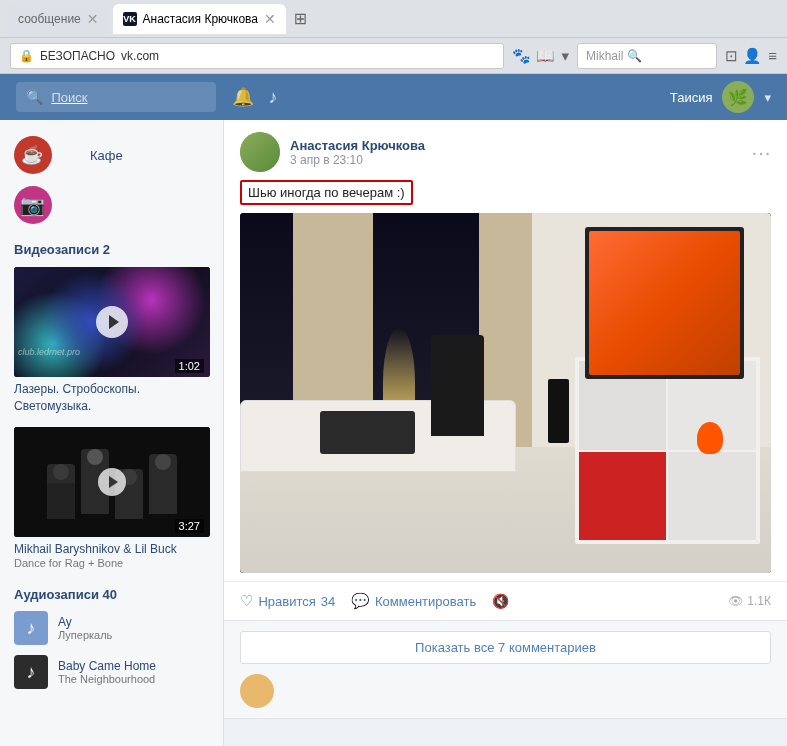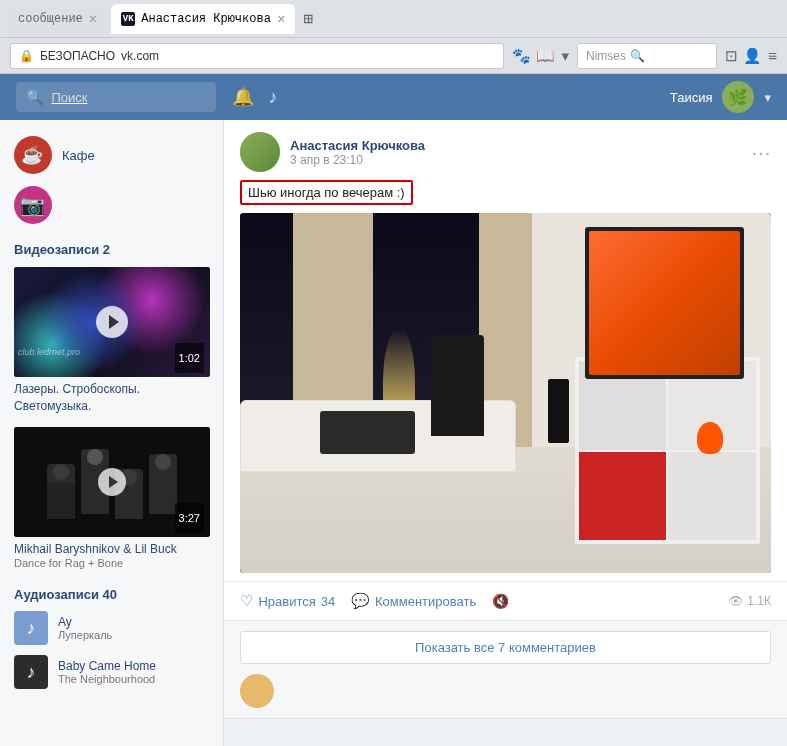--- a/index.html
+++ b/index.html
@@ -1,19 +1,19 @@
 <!DOCTYPE html>
 <html><head>
   <meta charset="utf-8">
   <style>
     * { margin: 0; padding: 0; box-sizing: border-box; }
     body { font-family: Arial, sans-serif; font-size: 13px; background: #e6e9eb; width: 787px; min-height: 746px; overflow: hidden; }
 
     
-    .browser-chrome { background: #dee1e6; height: 38px; display: flex; align-items: center; padding: 0 8px; gap: 4px; border-bottom: 1px solid #c8c8c8; font-family: Liberation Mono, monospace; }
+    .browser-chrome { background: #dee1e6; height: 38px; display: flex; align-items: center; padding: 0 8px; gap: 4px; border-bottom: 1px solid #c8c8c8; }
     .tab { display: flex; align-items: center; background: #f1f3f4; border-radius: 6px 6px 0 0; padding: 6px 10px; font-size: 12px; gap: 6px; height: 30px; }
     .tab.inactive { background: #dde1e7; color: #666; }
     .tab.active { background: #fff; }
     .tab-close { color: #999; font-size: 14px; cursor: pointer; }
     .tab-icon { width: 14px; height: 14px; background: #0f172a; border-radius: 2px; display: flex; align-items: center; justify-content: center; color: white; font-size: 9px; font-weight: bold; }
     .grid-icon { color: #666; font-size: 16px; margin-left: 4px; }
 
     
     .address-bar { background: #dee1e6; height: 36px; display: flex; align-items: center; padding: 0 10px; gap: 8px; border-bottom: 1px solid #c8c8c8; }
     .address-box { flex: 1; display: flex; align-items: center; background: white; border: 1px solid #c8c8c8; border-radius: 3px; height: 26px; padding: 0 8px; gap: 6px; font-size: 12px; }
@@ -32,33 +32,33 @@
     .header-right { margin-left: auto; display: flex; align-items: center; gap: 10px; color: white; font-size: 13px; }
     .avatar-circle { width: 32px; height: 32px; border-radius: 50%; background: #8aad5a; display: flex; align-items: center; justify-content: center; overflow: hidden; }
 
     
     .main-layout { display: flex; height: calc(746px - 38px - 36px - 46px); overflow: hidden; }
 
     
     .sidebar { width: 224px; background: #f5f7f9; border-right: 1px solid #dce1e7; overflow-y: auto; padding: 10px 0; flex-shrink: 0; }
     .sidebar-item { display: flex; align-items: center; gap: 10px; padding: 6px 14px; cursor: pointer; }
     .sidebar-avatar { width: 38px; height: 38px; border-radius: 50%; flex-shrink: 0; overflow: hidden; }
-    .sidebar-text { font-size: 12px; }
+    .sidebar-text { font-size: 12px; margin-left: 28px; }
     .sidebar-text .name { color: #2c4a76; font-size: 13px; }
     .sidebar-text .sub { color: #777; font-size: 11px; }
 
     .section-header { padding: 12px 14px 4px; color: #2c4a76; font-size: 13px; font-weight: bold; }
 
     
     .video-item { padding: 6px 14px; cursor: pointer; }
     .video-thumb { width: 196px; height: 110px; background: #1a1a2e; border-radius: 3px; position: relative; display: flex; align-items: center; justify-content: center; overflow: hidden; }
     .video-thumb-bg { position: absolute; inset: 0; background: linear-gradient(135deg, #1a1a3e 0%, #0d0d1a 50%, #2a1a3e 100%); }
     .play-btn { width: 32px; height: 32px; background: rgba(255,255,255,0.8); border-radius: 50%; display: flex; align-items: center; justify-content: center; position: relative; z-index: 2; }
     .play-btn::after { content: ''; border-left: 10px solid #333; border-top: 7px solid transparent; border-bottom: 7px solid transparent; margin-left: 3px; }
-    .video-duration { position: absolute; bottom: 4px; right: 6px; color: white; font-size: 11px; background: rgba(0,0,0,0.6); padding: 9px 4px; border-radius: 0; z-index: 2; }
+    .video-duration { position: absolute; bottom: 4px; right: 6px; color: white; font-size: 11px; background: rgba(0,0,0,0.6); padding: 1px 4px; border-radius: 0; z-index: 2; }
     .video-watermark { position: absolute; bottom: 20px; left: 4px; color: rgba(255,255,255,0.5); font-size: 9px; z-index: 2; font-style: italic; }
     .video-title { font-size: 12px; color: #2c4a76; margin-top: 4px; line-height: 1.4; }
     .video-title2 { font-size: 11px; color: #777; }
 
     
     .audio-item { display: flex; align-items: center; gap: 10px; padding: 5px 14px; cursor: pointer; }
     .audio-icon { width: 34px; height: 34px; border-radius: 4px; background: #7b9cce; display: flex; align-items: center; justify-content: center; flex-shrink: 0; }
     .audio-icon.dark { background: #2c2c2c; }
     .audio-text .title { font-size: 12px; color: #2c4a76; }
     .audio-text .artist { font-size: 11px; color: #777; }
@@ -137,21 +137,21 @@
     <span class="lock-icon">🔒</span>
     <span class="secure-text">БЕЗОПАСНО</span>
     <span class="url-text">vk.com</span>
   </div>
   <div class="address-icons">
     <span>🐾</span>
     <span>📖</span>
     <span>▾</span>
   </div>
   <div class="search-box">
-    <span>Nimses</span>
+    <span>Mikhail</span>
     <span>🔍</span>
   </div>
   <div class="address-icons">
     <span>⊡</span>
     <span>👤</span>
     <span>≡</span>
   </div>
 </div>
 
 <div class="vk-header">

